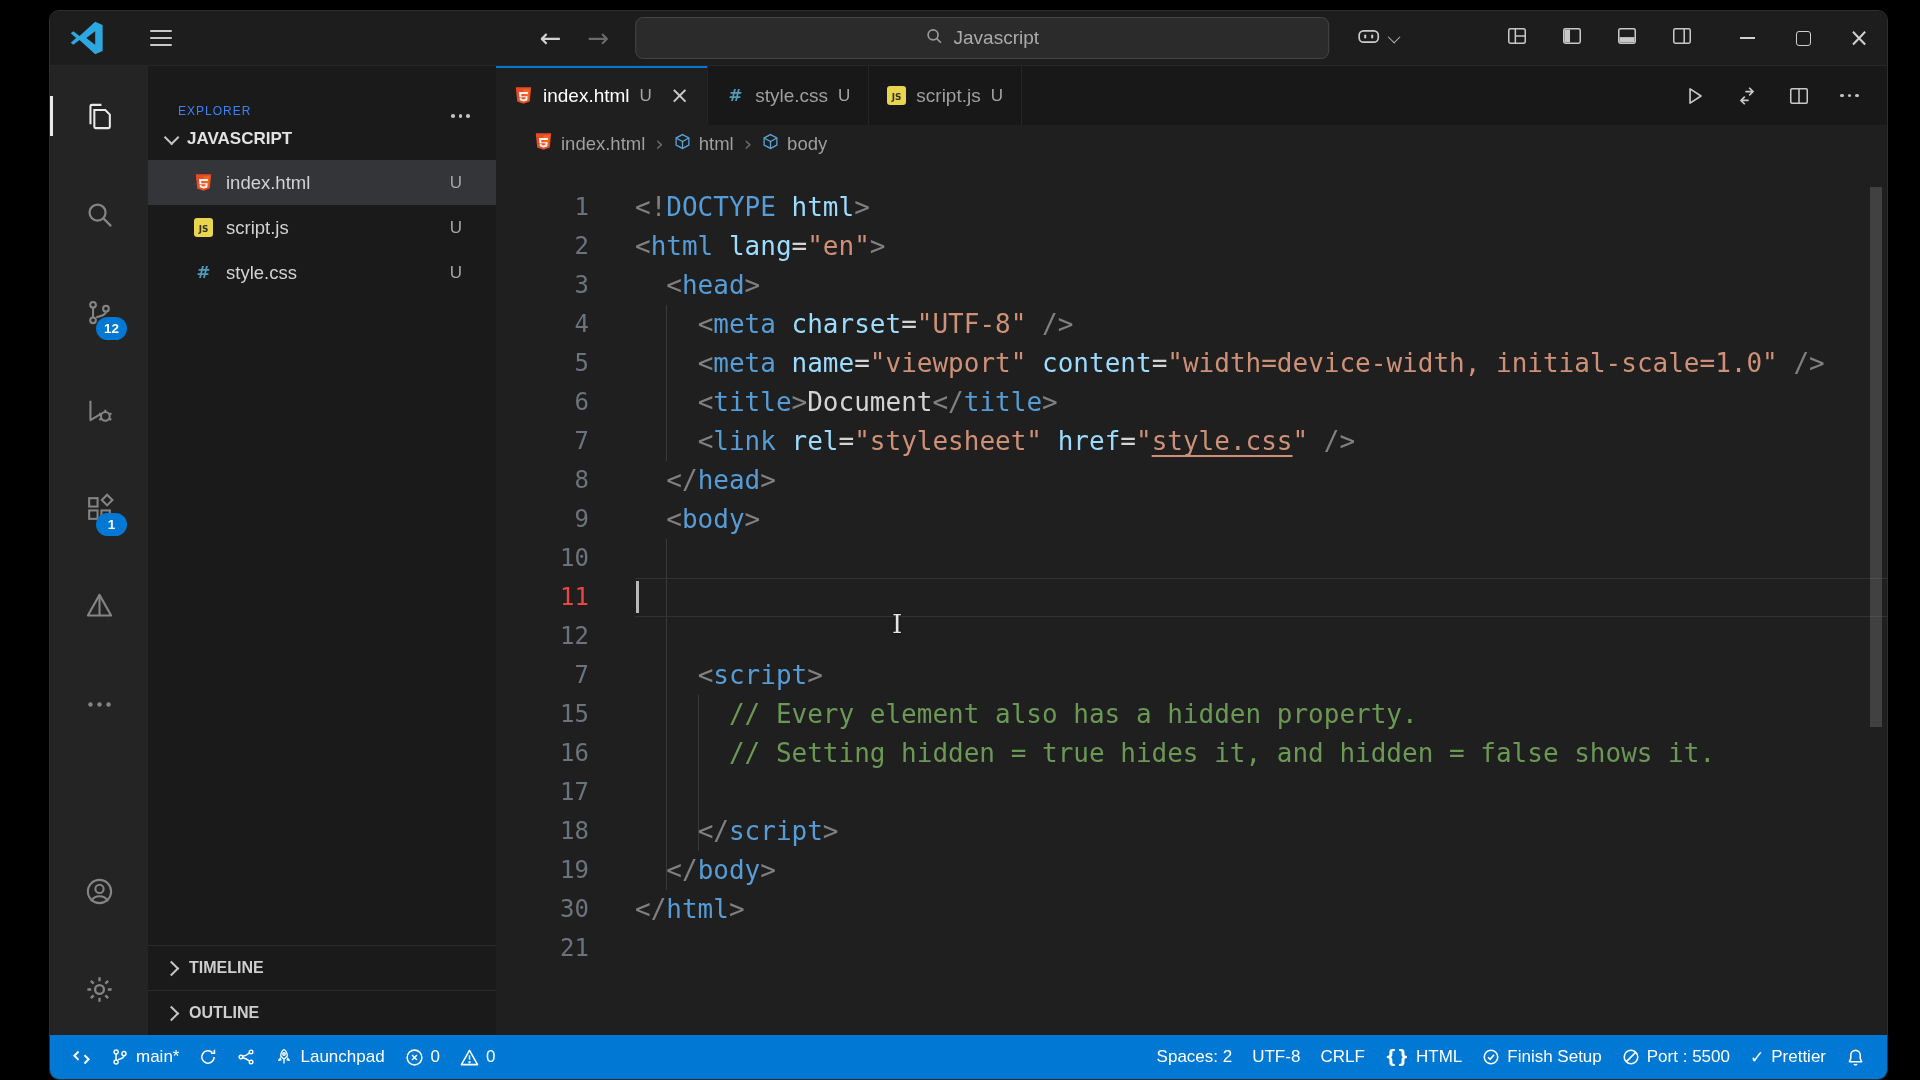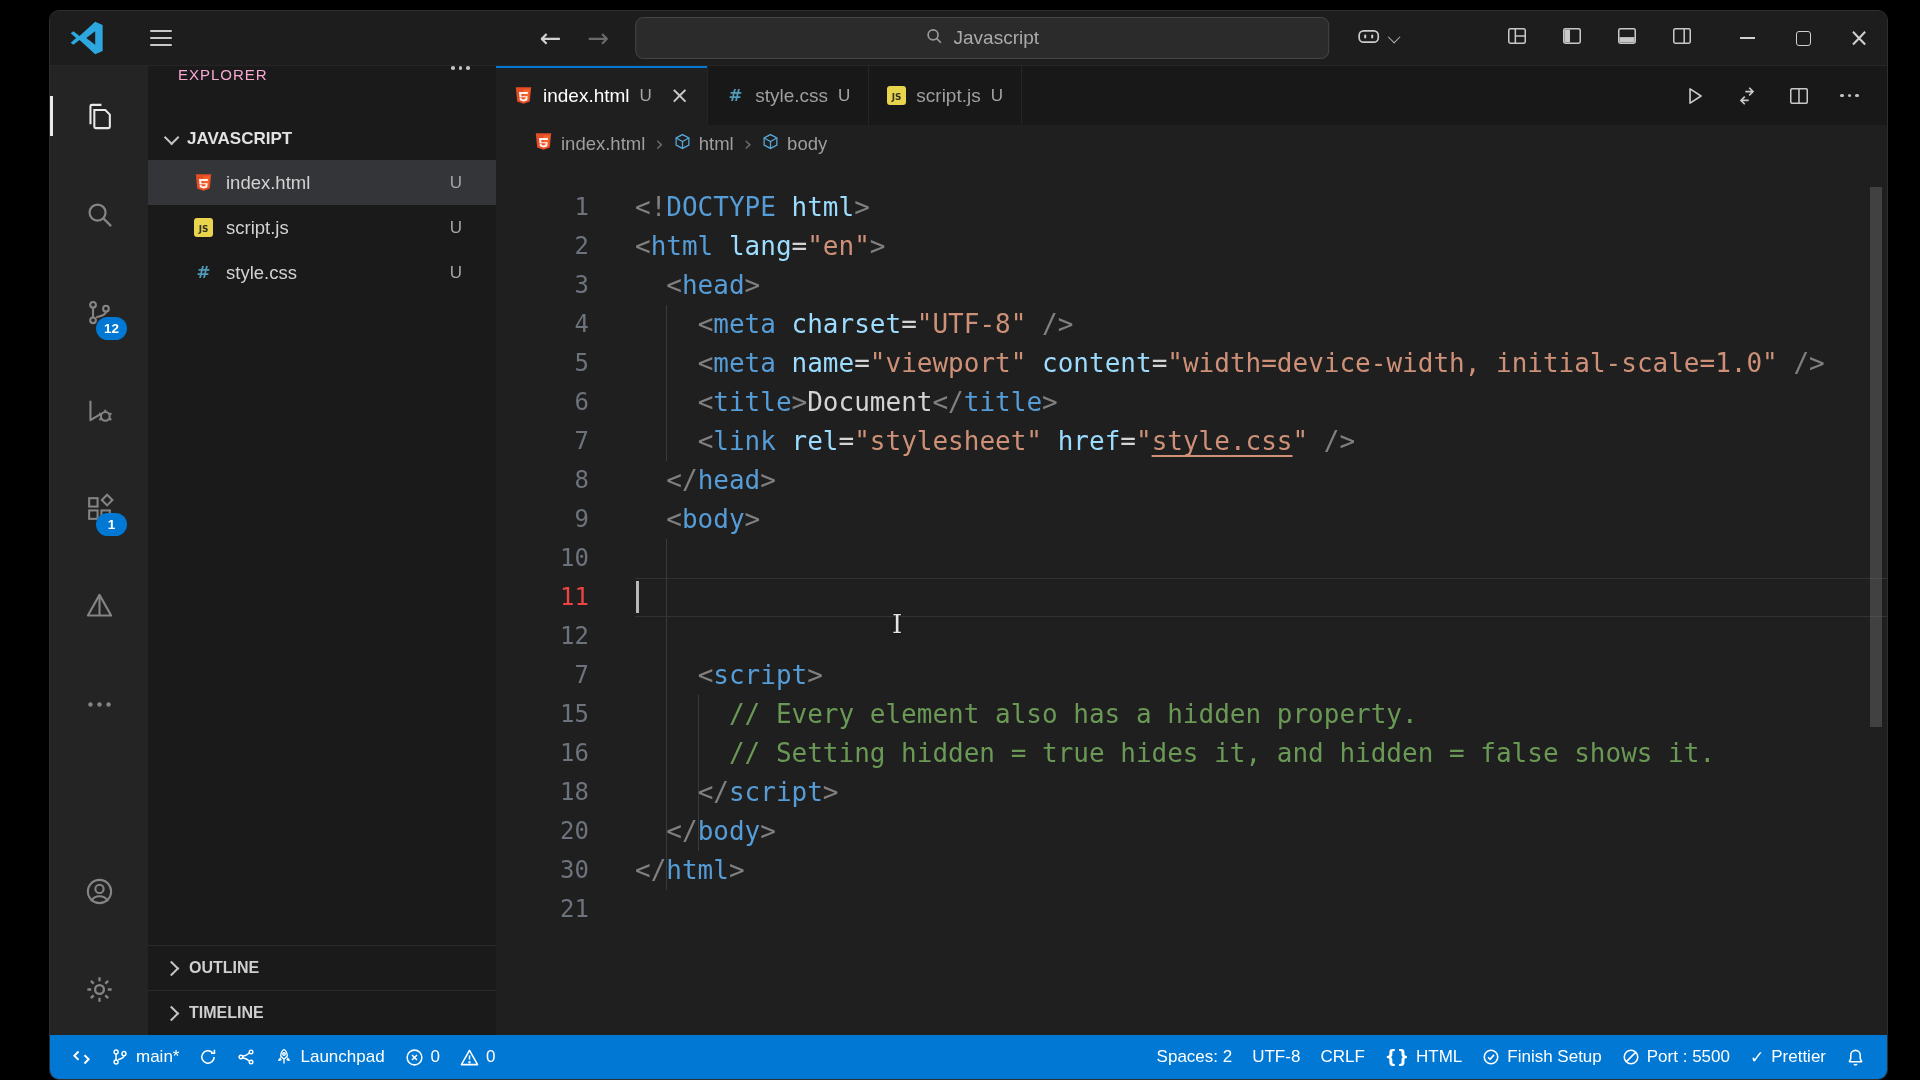--- a/index.html
+++ b/index.html
@@ -45,22 +45,22 @@
   .ab-item.active{color:#e9e9e9}
   .ab-item.active::before{content:"";position:absolute;left:-25px;top:4px;width:2.5px;height:40px;background:#e9e9e9}
   .ab-item svg{width:31px;height:31px;display:block}
   .ab-badge{position:absolute;right:-4px;bottom:-4px;min-width:23px;height:23px;border-radius:12px;
             background:var(--accent,#0078d4);color:#fff;font-size:13.5px;display:flex;align-items:center;
             justify-content:center;padding:0 4px;font-weight:bold}
   .ab-spacer{flex:1}
 
   
   .sidebar{width:348px;background:#1a1a1a;display:flex;flex-direction:column;min-height:0}
-  .sb-header{flex:0 0 52px;display:flex;align-items:flex-start;padding:0 26px 0 30px;color:#f9a8d4;
-             font-size:15px;letter-spacing:1px}
+  .sb-header{flex:0 0 52px;display:flex;align-items:flex-end;padding:0 26px 0 30px;color:#3b82f6;
+             font-size:12px;letter-spacing:1px}
   .sb-header .hdots{margin-left:auto}
   .hdots{display:flex;gap:4px;align-items:center}
   .hdots i{width:3.6px;height:3.6px;border-radius:50%;background:#c2c2c2}
   .section-row{flex:0 0 42px;display:flex;align-items:center;padding-left:16px;gap:12px;color:#e2e2e2;
                font-weight:bold;font-size:17px}
   .chev{display:inline-block;width:9px;height:9px;border-right:2px solid #c5c5c5;border-bottom:2px solid #c5c5c5}
   .chev.down{transform:rotate(45deg) translateY(-3px)}
   .chev.right{transform:rotate(-45deg)}
   .file-row{height:45px;display:flex;align-items:center;padding-left:46px;gap:13px;font-size:18.5px;color:#d2d2d2}
   .file-row.selected{background:#343539}
@@ -323,25 +323,25 @@
                 <text x="8" y="13" text-anchor="middle" font-size="14" font-family="DejaVu Sans, sans-serif" font-weight="bold" fill="#519aba">#</text>
               </svg>
             </span>
             <span class="flabel">style.css</span>
             <span class="file-badge">U</span>
           </div>
         </div>
       <div class="sb-spacer"></div>
       <div class="sb-panel">
         <span class="chev right"></span>
-        <span>OUTLINE</span>
+        <span>TIMELINE</span>
       </div>
       <div class="sb-panel">
         <span class="chev right"></span>
-        <span>TIMELINE</span>
+        <span>OUTLINE</span>
       </div>
     </div>
 
     <div class="editor-group">
       <div class="tabbar">
         <div class="tab-list">
             <div class="tab active">
               <span class="ficon">
                 <svg width="19" height="19" viewBox="0 0 16 16">
                   <path d="M1.5 1h13l-1.2 12L8 15l-5.3-2z" fill="#e44d26"></path>
@@ -438,22 +438,23 @@
             <div class="line"><span class="ln">6</span><span class="lc"><span class="tk-tx">    </span><span class="tk-pl">&lt;</span><span class="tk-tg">title</span><span class="tk-pl">&gt;</span><span class="tk-tx">Document</span><span class="tk-pl">&lt;/</span><span class="tk-tg">title</span><span class="tk-pl">&gt;</span></span></div>
             <div class="line"><span class="ln">7</span><span class="lc"><span class="tk-tx">    </span><span class="tk-pl">&lt;</span><span class="tk-tg">link</span><span class="tk-tx"> </span><span class="tk-at">rel</span><span class="tk-tx">=</span><span class="tk-st">"stylesheet"</span><span class="tk-tx"> </span><span class="tk-at">href</span><span class="tk-tx">=</span><span class="tk-st">"</span><span class="tk-lk">style.css</span><span class="tk-st">"</span><span class="tk-tx"> </span><span class="tk-pl">/&gt;</span></span></div>
             <div class="line"><span class="ln">8</span><span class="lc"><span class="tk-tx">  </span><span class="tk-pl">&lt;/</span><span class="tk-tg">head</span><span class="tk-pl">&gt;</span></span></div>
             <div class="line"><span class="ln">9</span><span class="lc"><span class="tk-tx">  </span><span class="tk-pl">&lt;</span><span class="tk-tg">body</span><span class="tk-pl">&gt;</span></span></div>
             <div class="line"><span class="ln">10</span><span class="lc"></span></div>
             <div class="line cur"><span class="ln">11</span><span class="lc"></span></div>
             <div class="line"><span class="ln">12</span><span class="lc"></span></div>
             <div class="line"><span class="ln">7</span><span class="lc"><span class="tk-tx">    </span><span class="tk-pl">&lt;</span><span class="tk-tg">script</span><span class="tk-pl">&gt;</span></span></div>
             <div class="line"><span class="ln">15</span><span class="lc"><span class="tk-cm">      // Every element also has a hidden property.</span></span></div>
             <div class="line"><span class="ln">16</span><span class="lc"><span class="tk-cm">      // Setting hidden = true hides it, and hidden = false shows it.</span></span></div>
+            <div class="line"><span class="ln">17</span><span class="lc"></span></div>
             <div class="line"><span class="ln">18</span><span class="lc"><span class="tk-tx">    </span><span class="tk-pl">&lt;/</span><span class="tk-tg">script</span><span class="tk-pl">&gt;</span></span></div>
-            <div class="line"><span class="ln">20</span><span class="lc"><span class="tk-tx">  </span><span class="tk-pl">&lt;/</span><span class="tk-tg">body</span><span class="tk-pl">&gt;</span></span></div>
+            <div class="line"><span class="ln">19</span><span class="lc"><span class="tk-tx">  </span><span class="tk-pl">&lt;/</span><span class="tk-tg">body</span><span class="tk-pl">&gt;</span></span></div>
             <div class="line"><span class="ln">30</span><span class="lc"><span class="tk-pl">&lt;/</span><span class="tk-tg">html</span><span class="tk-pl">&gt;</span></span></div>
             <div class="line"><span class="ln">21</span><span class="lc"></span></div>
           </div>
         <div class="caret"></div>
         <span class="ibeam">I</span>
         <div class="vscroll"></div>
       </div>
     </div>
   </div>
 

